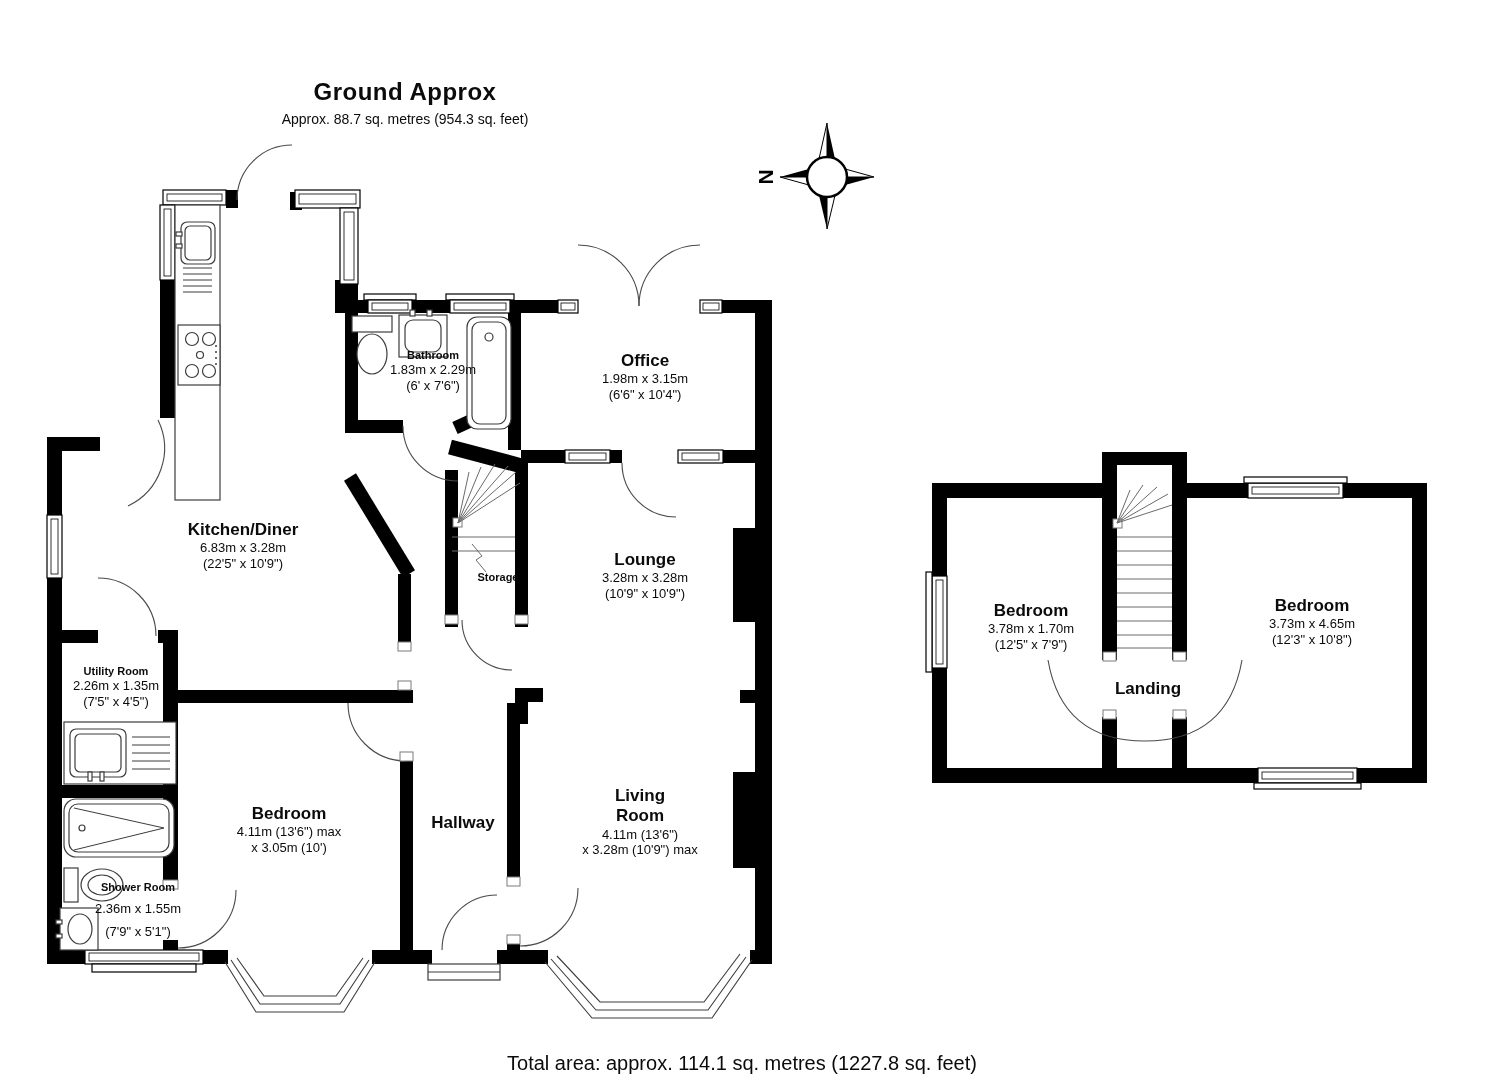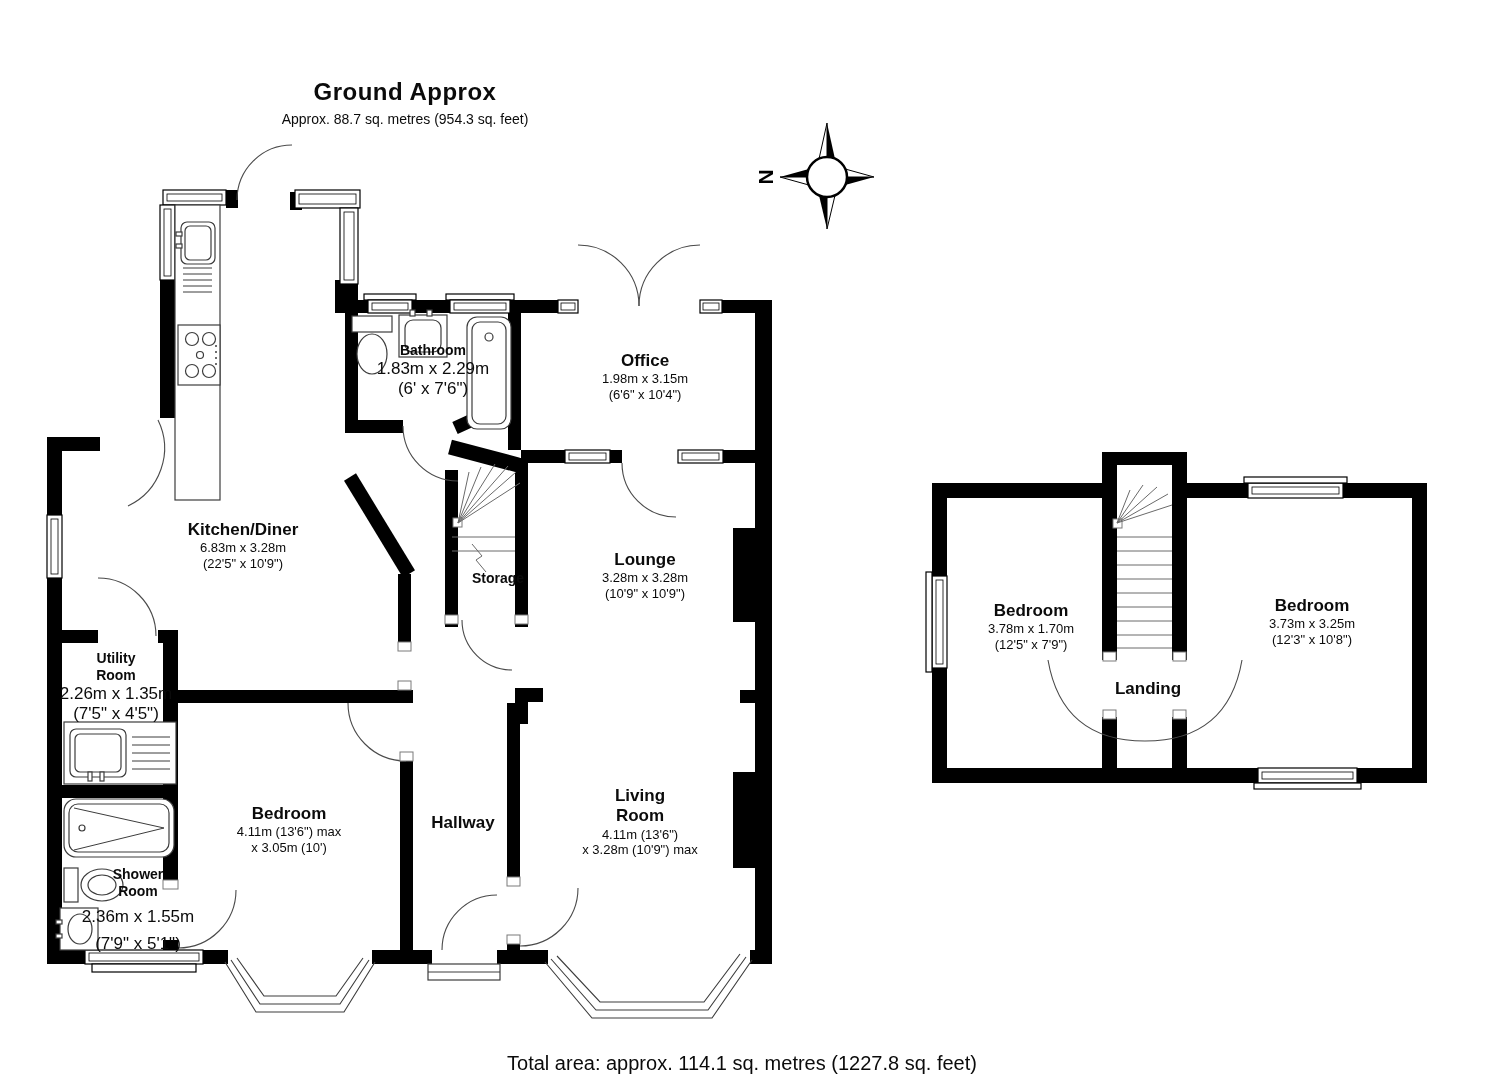--- a/index.html
+++ b/index.html
@@ -6,22 +6,22 @@
   .canvas{position:relative;width:1485px;height:1080px;background:#fff;overflow:hidden;
           font-family:"Liberation Sans", sans-serif;color:#0b0b0b;}
   .canvas svg{position:absolute;left:0;top:0;}
   .floor-title{position:absolute;transform:translate(-50%,0);text-align:center;}
   .floor-title .t1{font-weight:bold;font-size:24px;letter-spacing:.5px;}
   .floor-title .t2{font-size:14px;margin-top:5px;}
   .room-label{position:absolute;transform:translate(-50%,-50%);display:flex;flex-direction:column;
               align-items:center;text-align:center;line-height:1.2;}
   .room-name{font-weight:bold;font-size:17px;white-space:normal;}
   .room-dims{font-size:13px;white-space:nowrap;}
-  .sm .room-name{font-size:14px;}
-  .sm .room-dims{font-size:17px;text-align:right;}
+  .sm .room-name{font-size:11px;}
+  .sm .room-dims{font-size:13px;text-align:right;}
   .w70{width:70px;} .w80{width:80px;} .w76{width:76px;}
   .single .room-name{white-space:nowrap;}
   .total-area{position:absolute;left:742px;top:1052px;transform:translate(-50%,0);
               font-size:20px;white-space:nowrap;}
   
   .wall{fill:#000;stroke:none;}
   .wline{stroke:#000;fill:none;}
   .win{fill:#fff;stroke:#000;stroke-width:1.2;}
   .wininner{fill:none;stroke:#000;stroke-width:.8;}
   .fix{fill:#fff;stroke:#3c3c3c;stroke-width:1.2;}
@@ -427,21 +427,21 @@
 </div>
 
 <div class="room-label single" style="left:1031px;top:627px;">
   <div class="room-name">Bedroom</div>
   <div class="room-dims">3.78m x 1.70m</div>
   <div class="room-dims">(12'5" x 7'9")</div>
 </div>
 
 <div class="room-label single" style="left:1312px;top:622px;">
   <div class="room-name">Bedroom</div>
-  <div class="room-dims">3.73m x 3.25m</div>
+  <div class="room-dims">3.73m x 4.65m</div>
   <div class="room-dims">(12'3" x 10'8")</div>
 </div>
 
 <div class="room-label single" style="left:1148px;top:689px;justify-content:center;">
   <div class="room-name">Landing</div>
 </div>
 
 <div class="total-area">Total area: approx. 114.1 sq. metres (1227.8 sq. feet)</div>
 
 </div>

